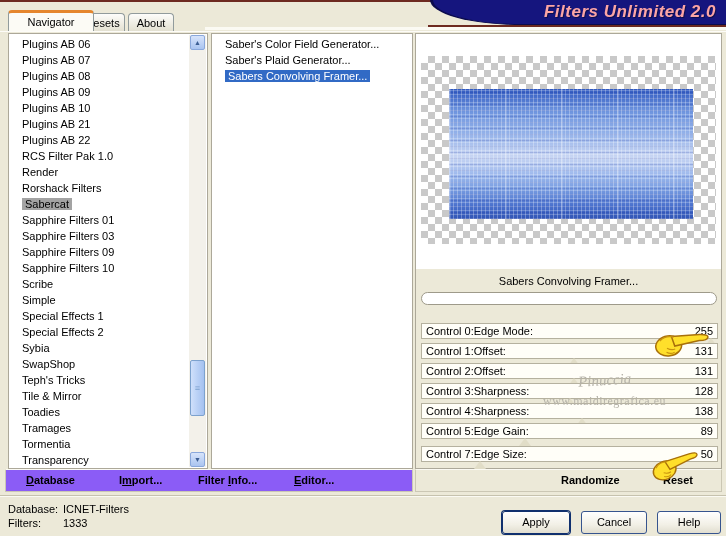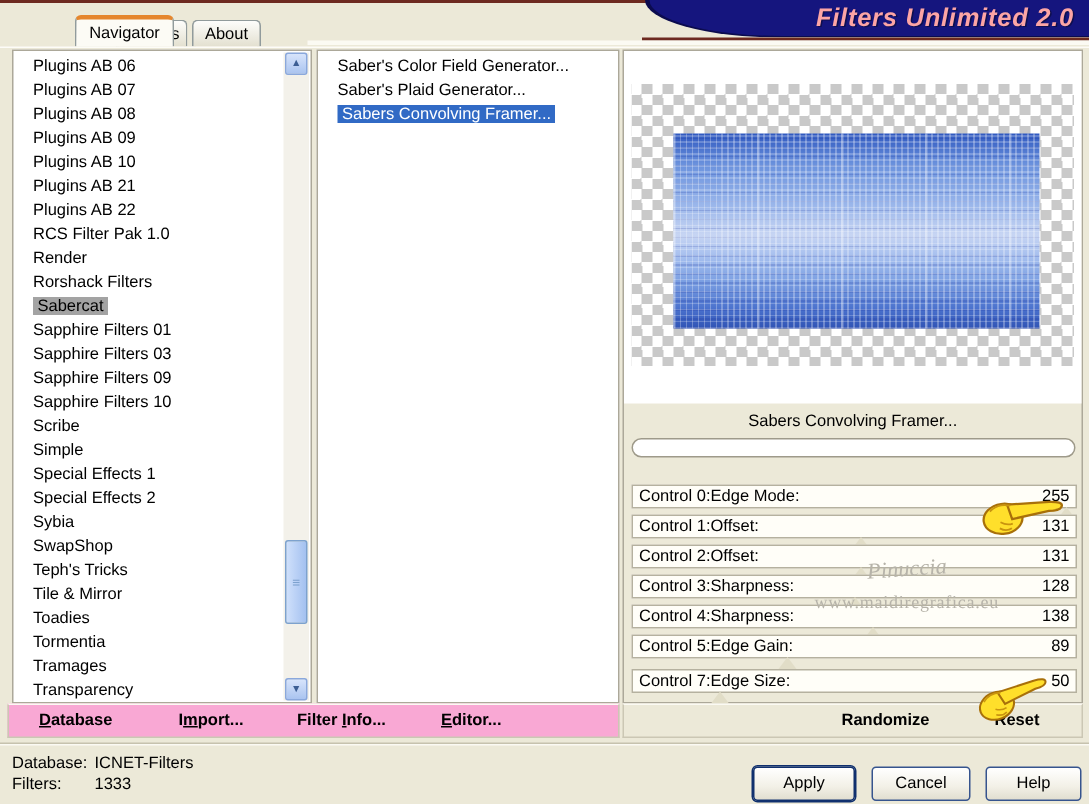--- a/index.html
+++ b/index.html
@@ -36,21 +36,21 @@
     border-radius:4px 4px 0 0;
     background:linear-gradient(#fdfdfb,#e3e0d0);
     display:flex; align-items:center; justify-content:center;
     padding:0 8px; cursor:default; white-space:nowrap;
   }
   .tab.active {
     top:10px; height:21px; z-index:3;
     background:#fcfbf5;
     border-top:3px solid #e5862d;
   }
-  .tab-navigator { left:8px; width:66px;margin-left:42px; }
+  .tab-navigator { left:8px; width:86px; }
   .tab-presets { left:77px; width:48px; }
   .tab-about { left:128px; width:46px; }
   .tab-baseline { left:0; top:31px; width:726px; height:1px; background:#fdfcf8; }
 
   
   .listbox {
     background:#fff; border:1px solid #aca899; overflow:hidden;
   }
   .left-list { left:8px; top:33px; width:200px; height:436px; padding-top:2px; }
   .mid-list  { left:211px; top:33px; width:202px; height:436px; padding-top:2px; }
@@ -70,21 +70,21 @@
   .sb-thumb {
     position:absolute; left:1px; top:325px; width:15px; height:56px;
     background:linear-gradient(90deg,#cfe0fb,#a4c1f0);
     border:1px solid #7da2ce; border-radius:2px;
     color:#7da2ce; font-size:9px; line-height:54px; text-align:center;
   }
 
   
   .left-toolbar {
     left:5px; top:469px; width:408px; height:23px;
-    background:#f9a8d4; border:1px solid #cbc7b4; border-top:1px solid #fbfaf3;
+    background:#8b5cf6; border:1px solid #cbc7b4; border-top:1px solid #fbfaf3;
   }
   .flat-btn { position:absolute; top:4px; font-weight:bold; white-space:nowrap; cursor:default; }
   .flat-btn .u { text-decoration:underline; }
   .fb-database { left:20px; } .fb-import { left:113px; } .fb-filterinfo { left:192px; } .fb-editor { left:288px; }
 
   
   .right-panel { left:415px; top:33px; width:307px; height:436px; background:#ece9d8; border:1px solid #aca899; }
   .preview-white { position:absolute; left:0; top:0; width:305px; height:235px; background:#fff; }
   .checker {
     position:absolute; left:5px; top:22px; width:295px; height:188px;
@@ -221,23 +221,23 @@
     <div class="cat-item"><span>Sybia</span></div>
 
     <div class="cat-item"><span>SwapShop</span></div>
 
     <div class="cat-item"><span>Teph's Tricks</span></div>
 
     <div class="cat-item"><span>Tile &amp; Mirror</span></div>
 
     <div class="cat-item"><span>Toadies</span></div>
 
+    <div class="cat-item"><span>Tramages</span></div>
+
     <div class="cat-item"><span>Tormentia</span></div>
-
-    <div class="cat-item"><span>Tramages</span></div>
 
     <div class="cat-item"><span>Transparency</span></div>
 
   <div class="vscroll">
     <div class="sb-btn sb-up">▲</div>
     <div class="sb-thumb">≡</div>
     <div class="sb-btn sb-down">▼</div>
   </div>
 </div>
 

